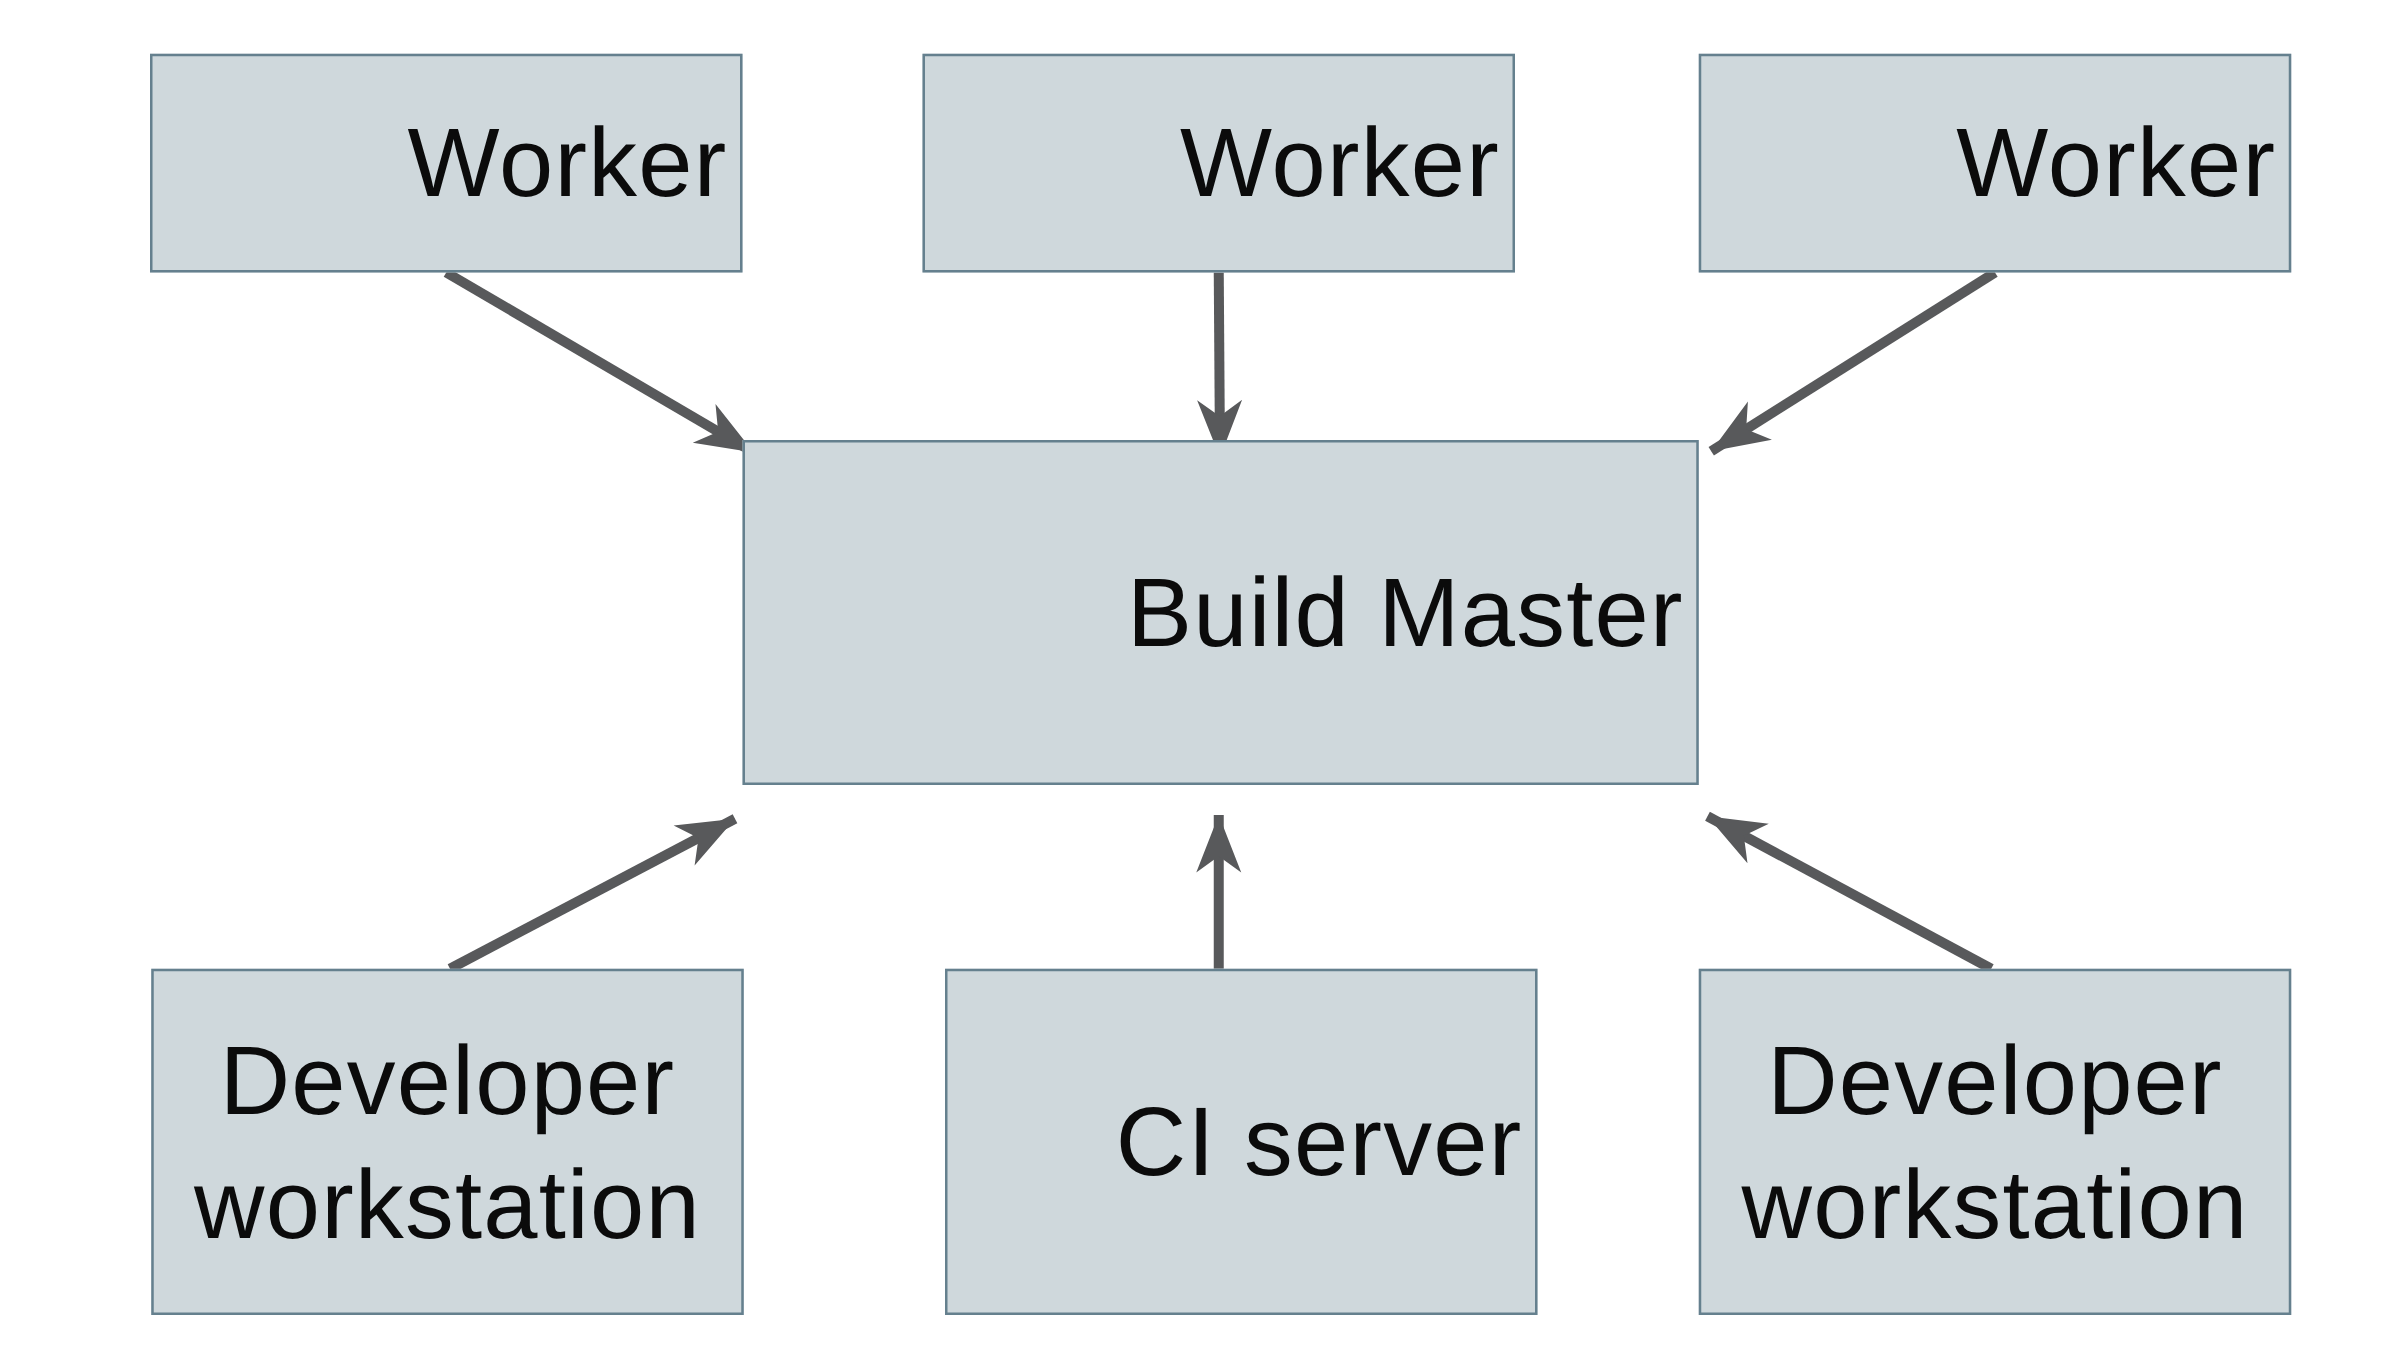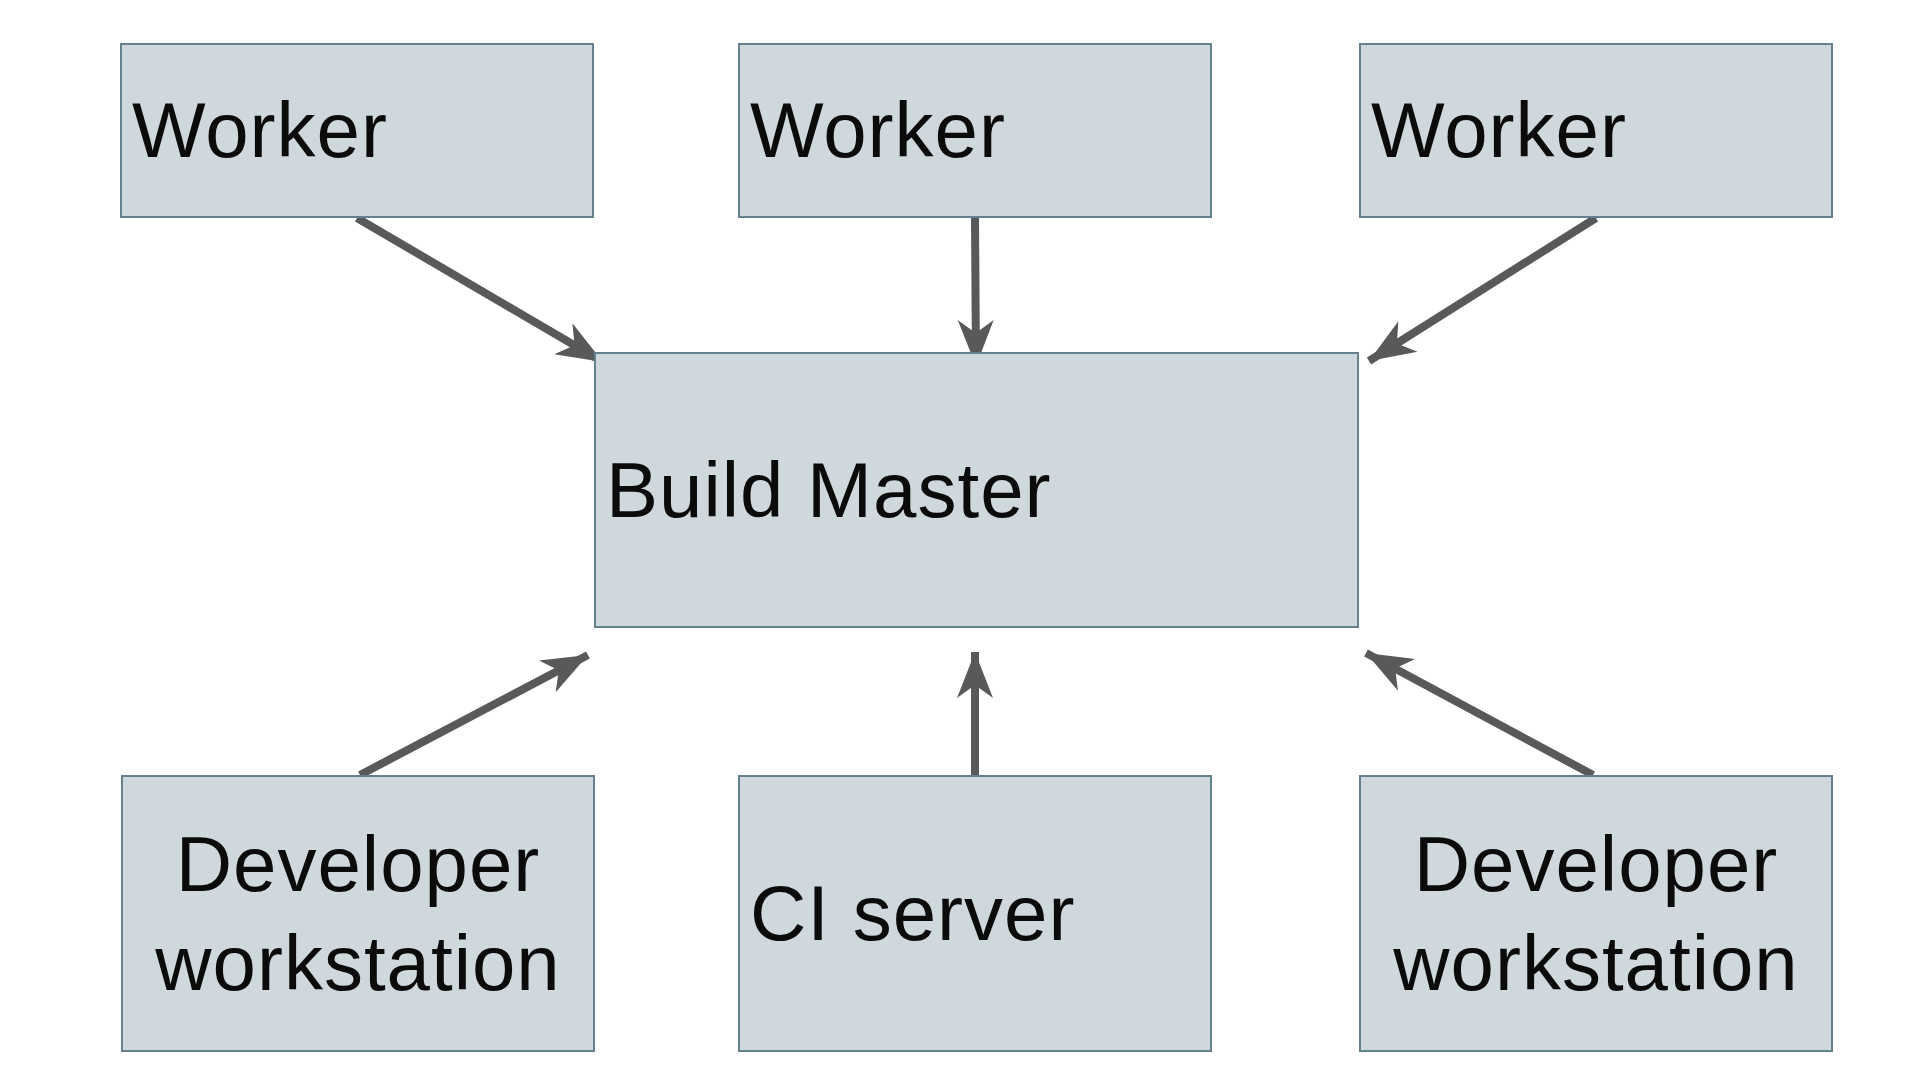--- a/index.html
+++ b/index.html
@@ -15,21 +15,21 @@
     position: absolute;
     left: 0; top: 0;
     width: 1910px; height: 1090px;
     pointer-events: none;
   }
   .node {
     position: absolute;
     box-sizing: border-box;
     display: flex;
     align-items: center;
-    justify-content: flex-start;
+    justify-content: flex-end;
     text-align: center;
     background: var(--node-fill, #cfd8dc);
     border: 2.5px solid var(--node-border, #65808e);
   }
   .node-label {
     font-size: 78px;
     letter-spacing: 1px;
     line-height: 1.26;
     color: #0b0b0b;
     padding: 0 10px;
@@ -68,20 +68,20 @@
       </div>
       <div class="node" style="left: 1359px; top: 43px; width: 474px; height: 175px;">
         <span class="node-label">Worker</span>
       </div>
       <div class="node" style="left: 594px; top: 352px; width: 765px; height: 276px;">
         <span class="node-label">Build Master</span>
       </div>
       <div class="node" style="left: 121px; top: 775px; width: 474px; height: 277px;">
         <span class="node-label">Developer workstation</span>
       </div>
-      <div class="node" style="left: 738px; top: 775px; width: 474px; height: 277px;">
+      <div class="node" style="left: 756px; top: 775px; width: 474px; height: 277px;">
         <span class="node-label">CI server</span>
       </div>
       <div class="node" style="left: 1359px; top: 775px; width: 474px; height: 277px;">
         <span class="node-label">Developer workstation</span>
       </div>
     </div>
 </div>
 
 </body></html>

